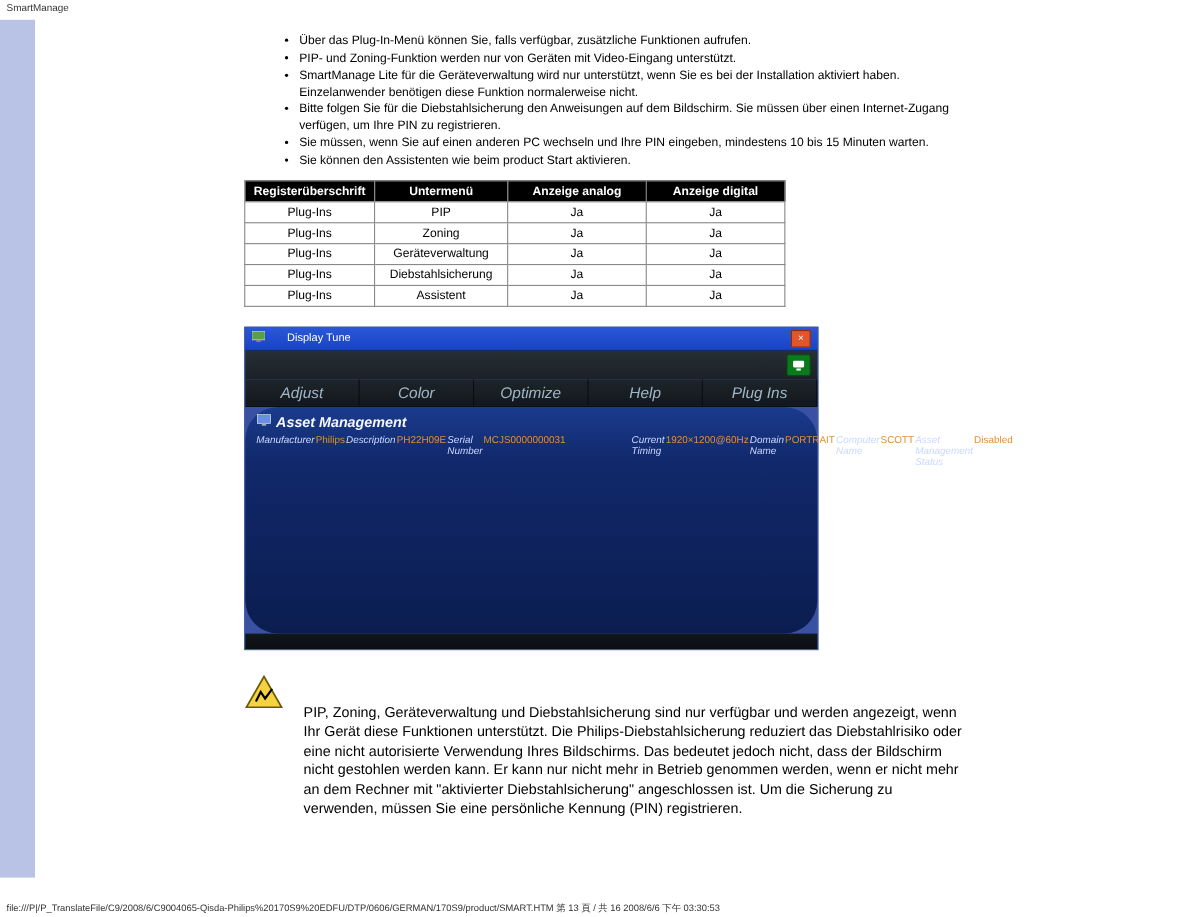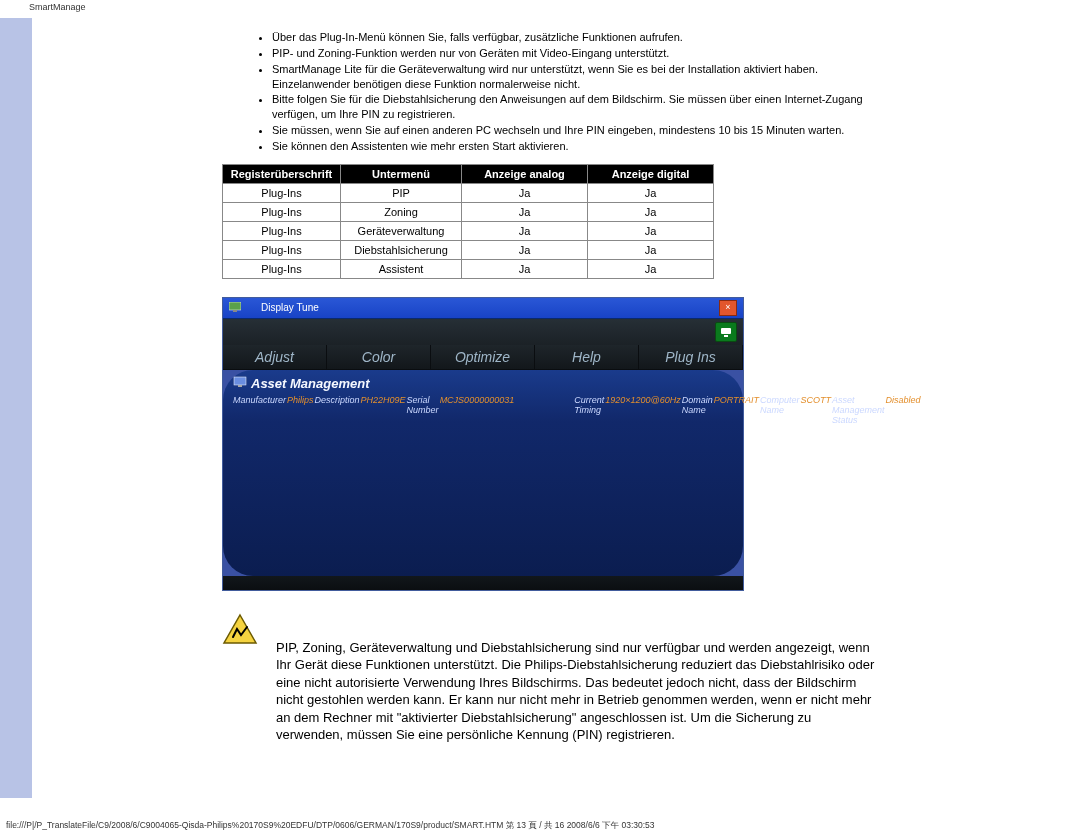--- a/index.html
+++ b/index.html
@@ -8,21 +8,20 @@
     font-family: Arial, Helvetica, sans-serif;
     font-size: 11px;
     color: #000;
     background: #fff;
     width: 1080px;
   }
   .top-label {
     font-size: 9px;
     padding: 2px 6px;
     color: #333;
-    margin-left: 23px;
   }
   .layout {
     display: flex;
     margin-top: 4px;
   }
   .left-bar {
     width: 32px;
     background: #b8c3e6;
     min-height: 780px;
   }
@@ -149,21 +148,21 @@
     gap: 60px;
     font-size: 9px;
     color: #cbd8ff;
   }
   .panel-col {
     display: flex;
     flex-direction: row;
     gap: 1px;
   }
   .plabel { color: #cbd8ff; font-style: italic;}
-  .pvalue { color: #e38f2d; font-style: italic;}
+  .pvalue { color: #e38f2d; }
   .panel-foot {
     background: linear-gradient(#12171b,#0b0e11);
     height: 14px;
   }
 
   .warning-block {
     display: flex;
     gap: 18px;
     margin: 0 0 8px 0;
     align-items: flex-start;
@@ -199,21 +198,21 @@
 <div class="layout">
   <div class="left-bar"></div>
   <div class="content">
 
     <ul class="bullets">
       <li>Über das Plug-In-Menü können Sie, falls verfügbar, zusätzliche Funktionen aufrufen.</li>
       <li>PIP- und Zoning-Funktion werden nur von Geräten mit Video-Eingang unterstützt.</li>
       <li>SmartManage Lite für die Geräteverwaltung wird nur unterstützt, wenn Sie es bei der Installation aktiviert haben. Einzelanwender benötigen diese Funktion normalerweise nicht.</li>
       <li>Bitte folgen Sie für die Diebstahlsicherung den Anweisungen auf dem Bildschirm. Sie müssen über einen Internet-Zugang verfügen, um Ihre PIN zu registrieren.</li>
       <li>Sie müssen, wenn Sie auf einen anderen PC wechseln und Ihre PIN eingeben, mindestens 10 bis 15 Minuten warten.</li>
-      <li>Sie können den Assistenten wie mehr ersten Start aktivieren.</li>
+      <li>Sie können den Assistenten wie beim product Start aktivieren.</li>
     </ul>
 
     <table class="data">
       <tbody>
           <tr>
         <th>Registerüberschrift</th>
         <th>Untermenü</th>
         <th>Anzeige analog</th>
         <th>Anzeige digital</th>
       </tr>

